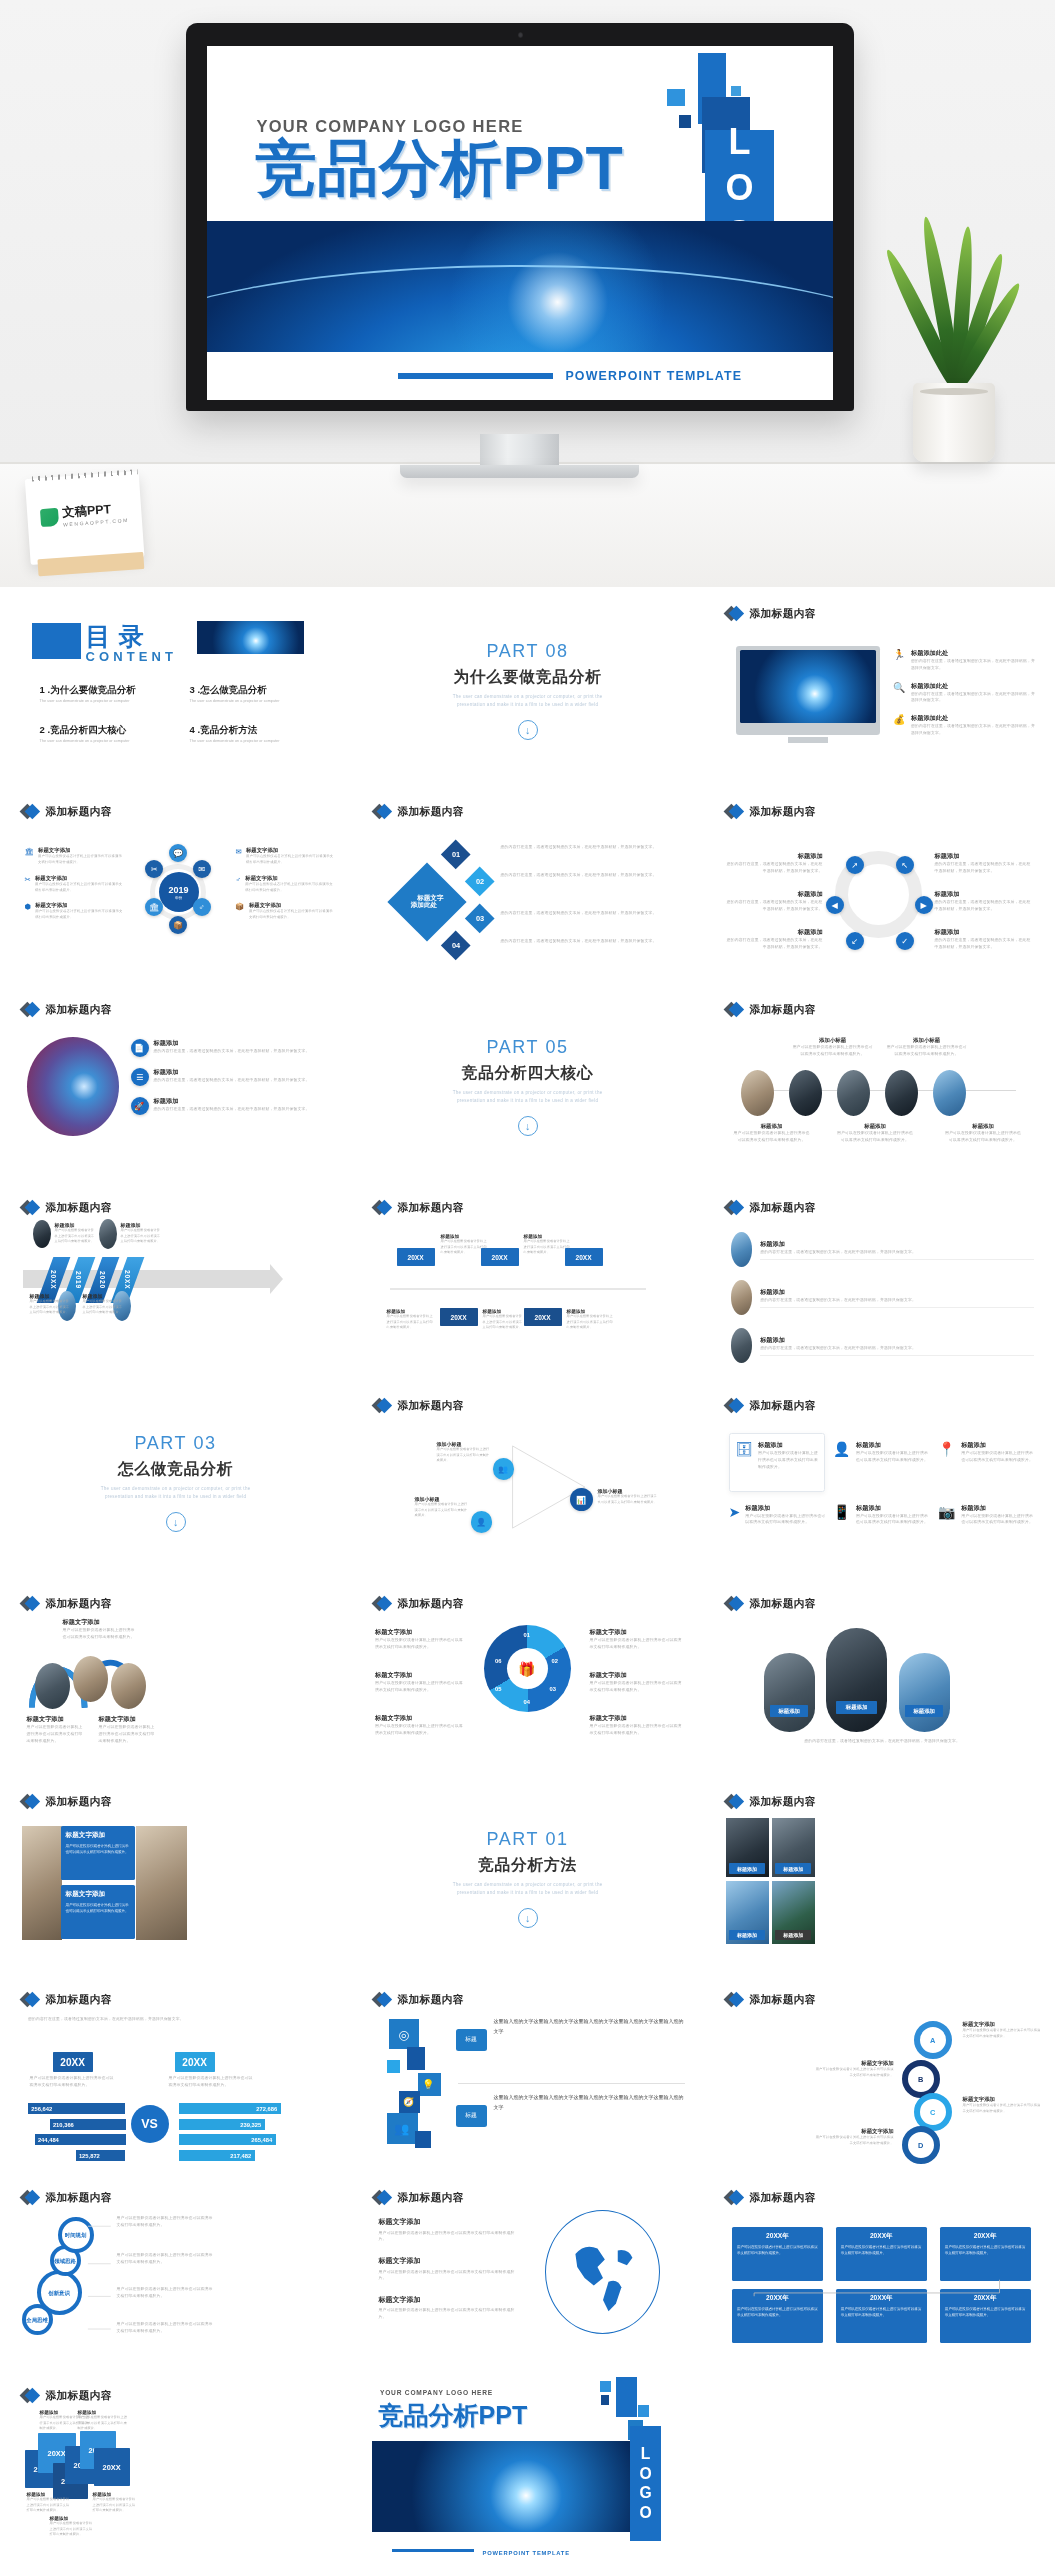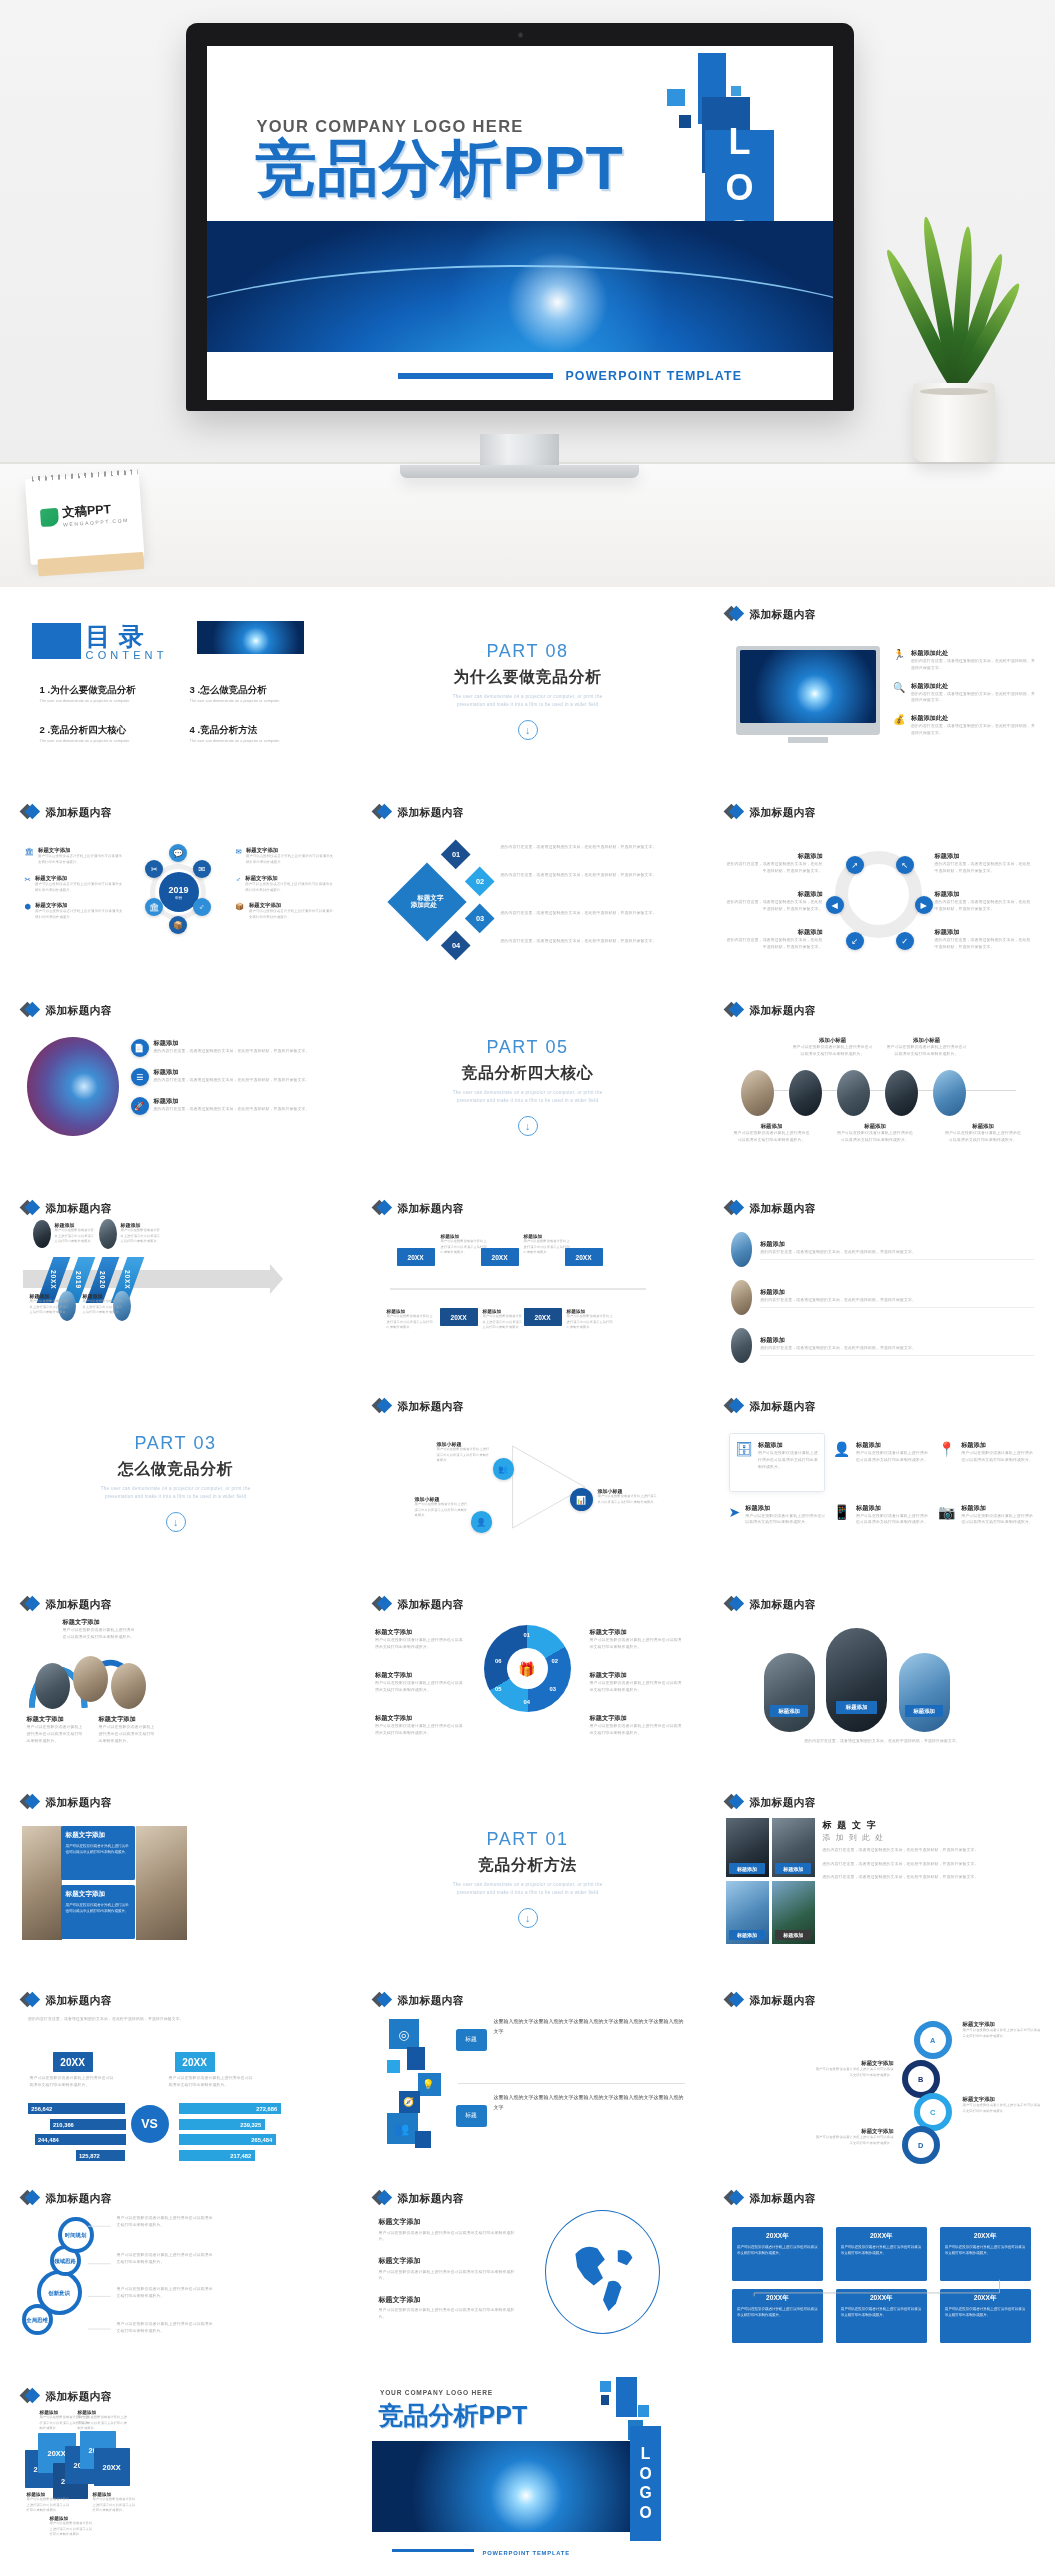--- a/index.html
+++ b/index.html
@@ -53,21 +53,21 @@
     background-image:repeating-linear-gradient(90deg,#9a9a9a 0 1.6px,transparent 1.6px 6.6px)}
   .cal-logo{position:absolute;left:18px;top:33px;display:flex;align-items:center;gap:4.1px}
   .cal-mark{width:18px;height:18px;border-radius:3.3px 3.3px 8.2px 3.3px;background:linear-gradient(135deg,#2fae6a,#19a05c)}
   .cal-txt{font-size:12.4px;font-weight:700;color:#222}
   .cal-sub{font-size:5px;letter-spacing:1.6px;color:#8a8a8a}
   
   .grid{width:1055px;padding:5px 0 11.5px;display:grid;grid-template-columns:repeat(3,1fr)}
   .cell{width:352px;height:198px;background:#fff;position:relative;overflow:hidden}
   .slide{position:absolute;left:6.6px;top:3.3px;width:338px;height:190px;background:#fff;overflow:hidden}
   
-  .sh{position:absolute;left:15px;top:11.5px;display:flex;align-items:flex-end;gap:5.8px}
+  .sh{position:absolute;left:15px;top:11.5px;display:flex;align-items:center;gap:5.8px}
   .sh-dia{position:relative;width:18px;height:15px}
   .sh-dia i{position:absolute;width:10.7px;height:10.7px;top:1.6px;transform:rotate(45deg)}
   .sh-dia i:first-child{left:0;background:#4a5560}
   .sh-dia i:last-child{left:5.8px;background:#1a6fc4}
   .sh-t{font-size:10.7px;font-weight:700;color:#2b2b2b;letter-spacing:0.4px}
   
   .sec{position:absolute;inset:0;display:flex;flex-direction:column;align-items:center;justify-content:center;gap:5px}
   .sec-p{font-size:18px;color:#3f8fd4;letter-spacing:1.6px;font-weight:400}
   .sec-h{font-size:15.7px;font-weight:700;color:#333;letter-spacing:0.8px}
   .sec-d{font-size:4.5px;color:#b9c9d9;line-height:1.9;text-align:center;width:165px;letter-spacing:0.3px}
@@ -77,21 +77,21 @@
   .tb{font-size:3.8px;color:#a8a8a8;line-height:1.75;letter-spacing:0.2px}
   .blue{color:#1a6fc4}
   .imgph{background:linear-gradient(150deg,#7e8d99,#46545f 55%,#2b3943);position:relative;overflow:hidden}
   .imgph.b{background:linear-gradient(150deg,#9ec9e8,#4c87b8 55%,#2a5f90)}
   .imgph.w{background:linear-gradient(150deg,#d7c9b4,#9e8a72 55%,#6d5e4c)}
   .imgph.d{background:linear-gradient(150deg,#5c6a76,#27323c 60%,#121a22)}
   .space{background:radial-gradient(circle at 55% 60%,#ffffff 0%,#9ddcff 6%,#1f7fd0 22%,#06295c 70%)}
   
   .toc-sq{position:absolute;left:25px;top:28px;width:49px;height:36px;background:#1a6fc4}
   .toc-h{position:absolute;left:79px;top:25px;font-size:25px;font-weight:700;color:#1a6fc4;letter-spacing:8.2px}
-  .toc-s{position:absolute;left:79px;top:54px;font-size:11px;font-weight:400;color:#2a7cc2;letter-spacing:4.1px}
+  .toc-s{position:absolute;left:79px;top:54px;font-size:13px;font-weight:700;color:#2a7cc2;letter-spacing:4.1px}
   .toc-img{position:absolute;left:190px;top:26px;width:107px;height:33px}
   .toc-list{position:absolute;left:33px;top:89px;right:20px;display:grid;grid-template-columns:1fr 1fr;gap:21.4px 15px}
   .toc-n{font-size:9.5px;font-weight:700;color:#1e1e1e}
   .toc-d{font-size:3.8px;color:#b3b3b3;margin-top:1.6px}
   .ic{position:absolute;width:18px;height:18px;border-radius:50%;background:#1a6fc4;color:#fff;font-size:8.2px;display:flex;align-items:center;justify-content:center;box-shadow:0 0.8px 3.3px rgba(0,0,0,.2)}
   
   .dm{position:absolute;transform:rotate(45deg);display:flex;align-items:center;justify-content:center}
   .dm span{transform:rotate(-45deg);color:#fff;font-weight:700}
   
   .arw{position:absolute;height:18px;background:#dcdcdc}
@@ -895,27 +895,20 @@
             <div class="chip" style="left:3.3px;bottom:3.3px;top:auto;width:36px;height:10.7px;font-size:5px">
               <span>标题添加</span>
             </div>
           </div>
       <div class="imgph" style="height:63px;position:relative;background:linear-gradient(150deg,#7aa6c9,#2f5f4a 60%,#1c3a2a)">
             <div class="chip" style="left:3.3px;bottom:3.3px;top:auto;width:36px;height:10.7px;font-size:5px;background:#3a3a3a">
               <span>标题添加</span>
             </div>
           </div>
     </div>
-    <div style="position:absolute;left:112px;top:36px;right:13px">
-      <div style="font-size:9px;font-weight:700;color:#222;letter-spacing:1.6px">标 题 文 字</div>
-      <div style="font-size:7.8px;color:#9a9a9a;letter-spacing:1.6px;margin-bottom:4.1px">添 加 到 此 处</div>
-      <div class="tb" style="margin-bottom:6.6px">您的内容打在这里，或者通过复制您的文本后，在此框中选择粘贴，并选择只保留文字。</div>
-      <div class="tb" style="margin-bottom:6.6px">您的内容打在这里，或者通过复制您的文本后，在此框中选择粘贴，并选择只保留文字。</div>
-      <div class="tb">您的内容打在这里，或者通过复制您的文本后，在此框中选择粘贴，并选择只保留文字。</div>
-    </div>
   </div>
     </div>
 
   <div class="cell">
       <div class="slide">
     <div class="sh">
           <div class="sh-dia">
             <i></i>
             <i></i>
           </div>

